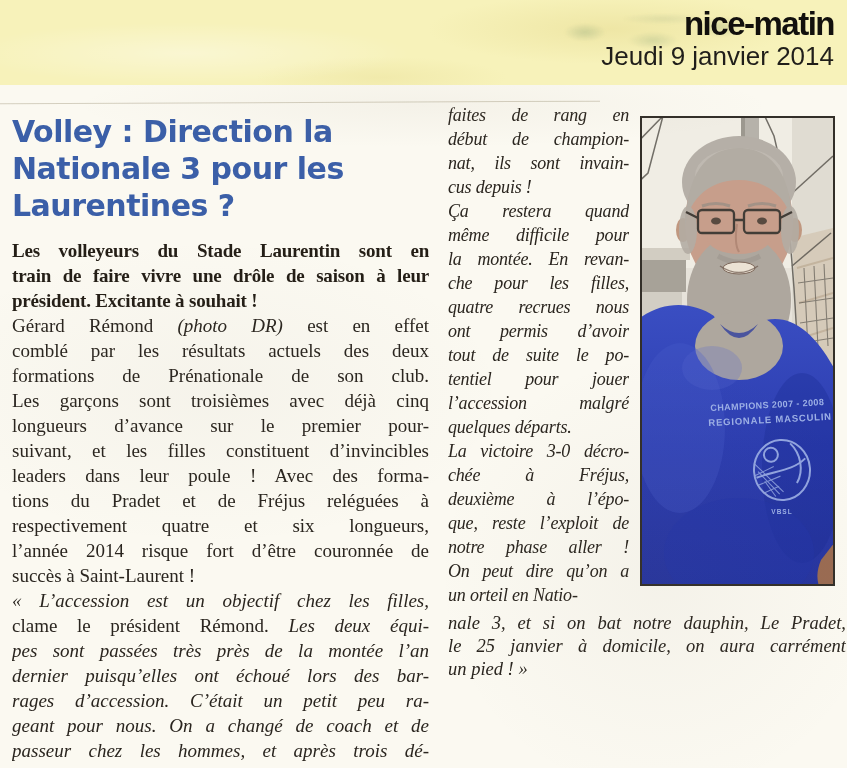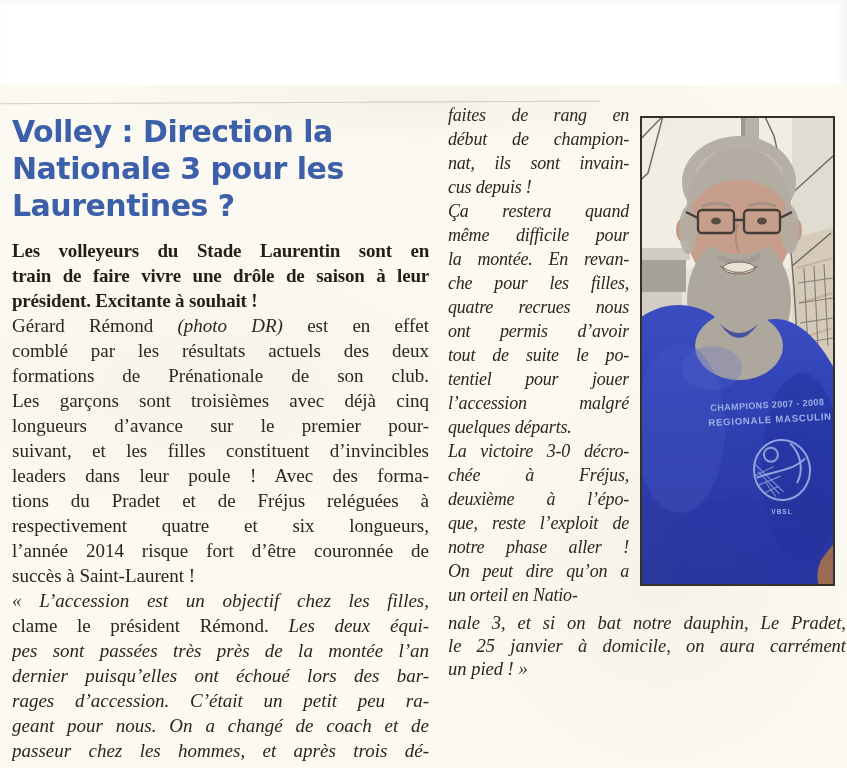--- a/index.html
+++ b/index.html
@@ -89,20 +89,25 @@
     position:absolute; left:640px; top:31px; width:191px; height:466px;
     border:2px solid #332f29; background:#e7e3da; box-sizing:content-box;
   }
   .photo svg { display:block; }
 </style>
 </head>
 <body>
 
 <div class="page">
 
+  <div class="band-top">
+    <div class="ghost"></div>
+    <div class="masthead">nice-matin</div>
+    <div class="date">Jeudi 9 janvier 2014</div>
+  </div>
   <div class="rule"></div>
 
   <div class="article">
     <div class="clip-edge"></div>
 
     <h1 class="headline">
         <div class="tline"><span>Volley : Direction la</span></div>
         <div class="tline"><span>Nationale 3 pour les</span></div>
         <div class="tline"><span>Laurentines ?</span></div>
       </h1>

